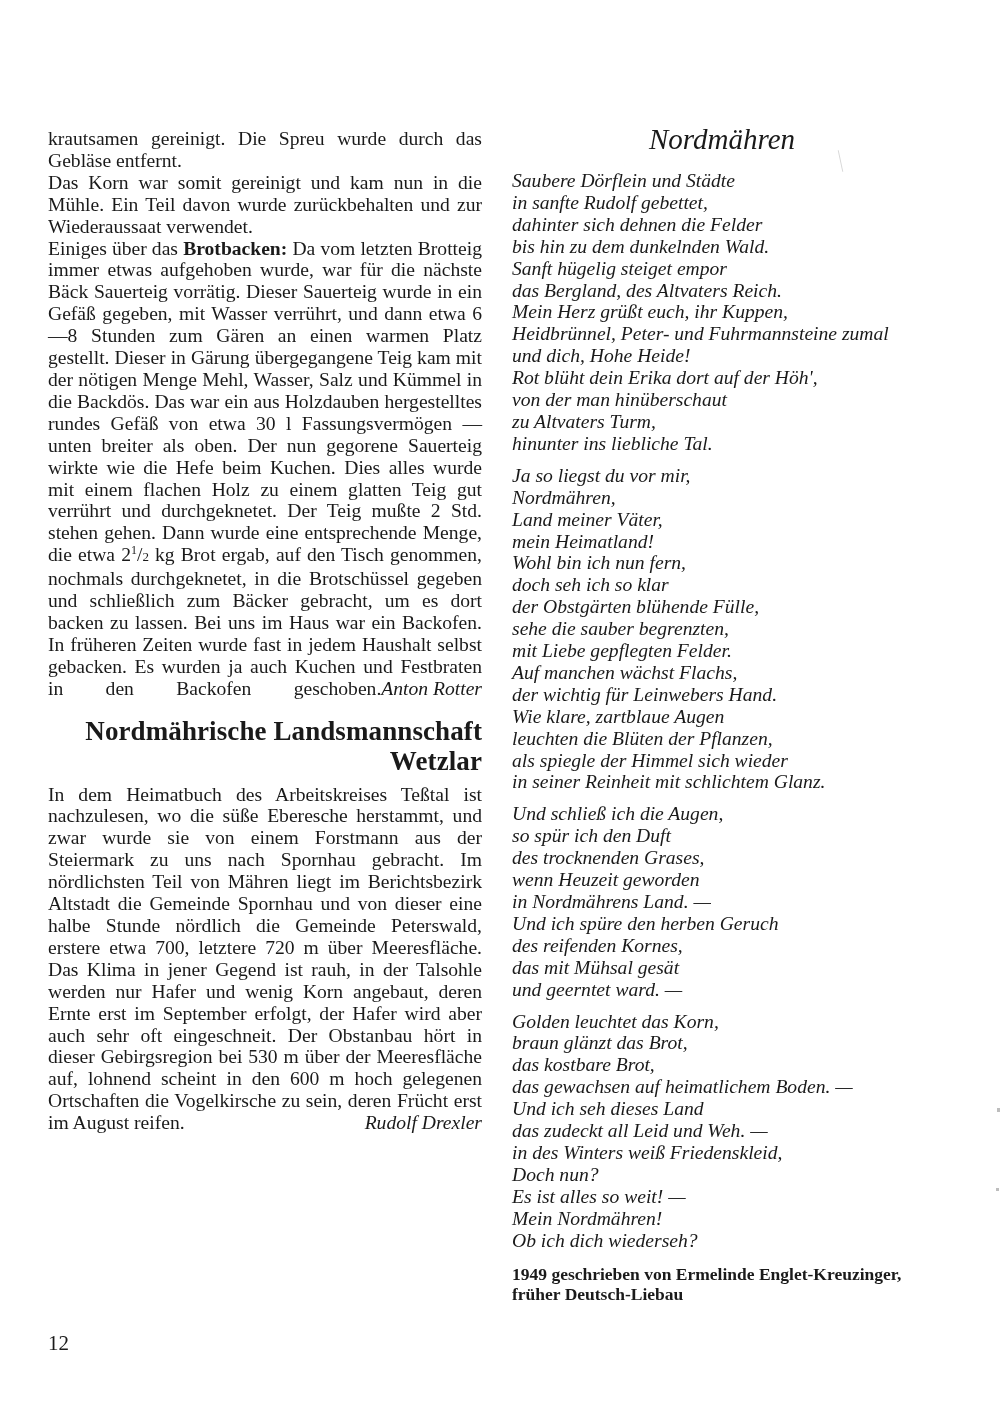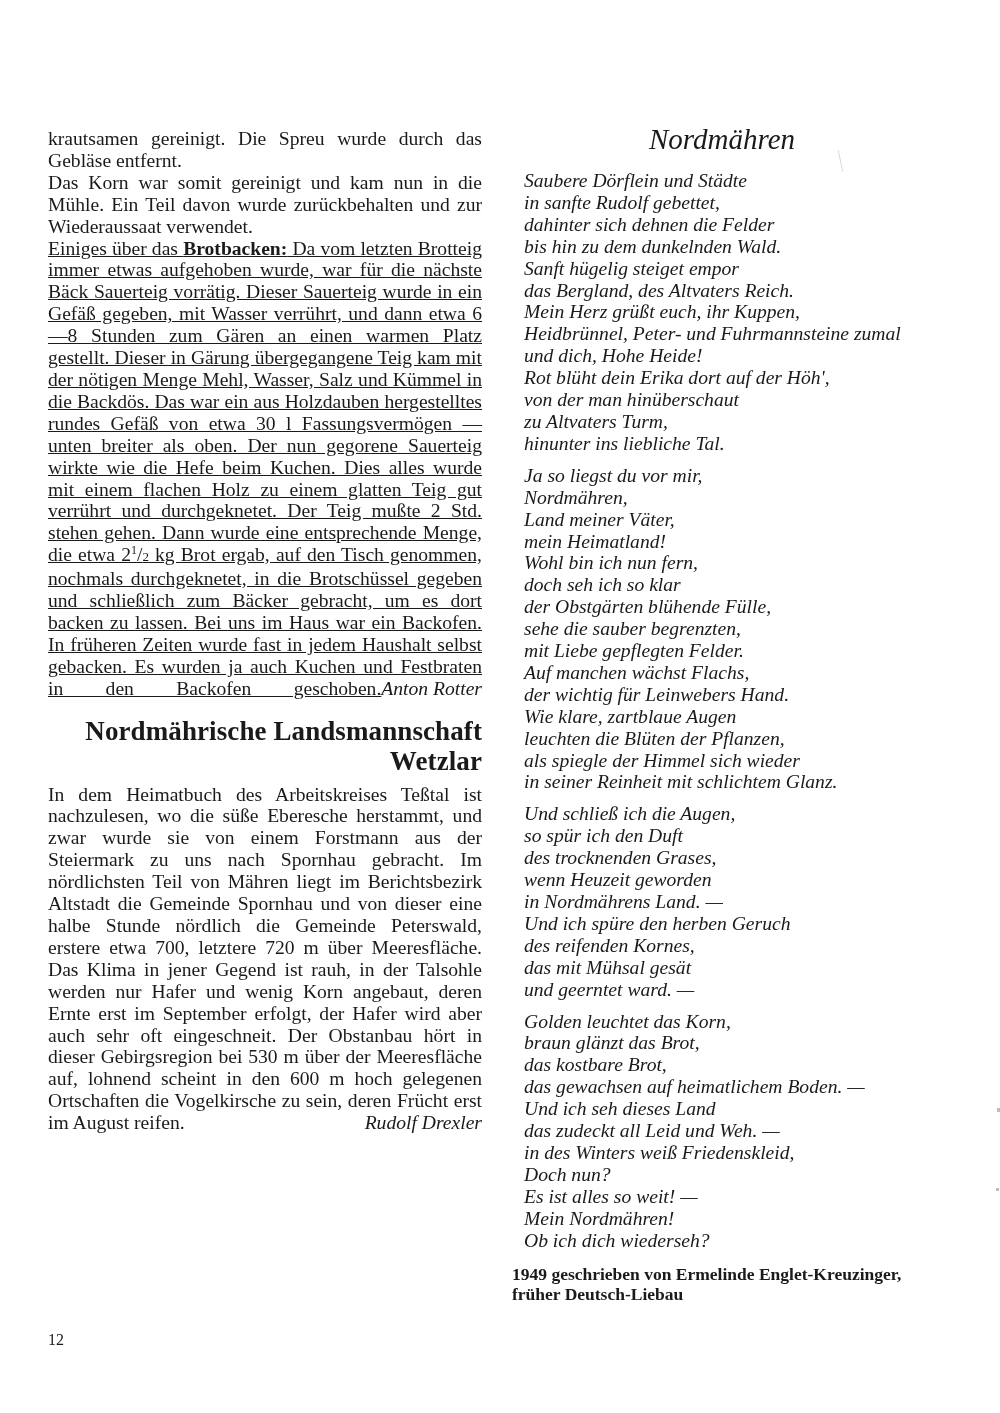--- a/index.html
+++ b/index.html
@@ -6,42 +6,42 @@
     body {
       width: 1000px; height: 1413px; position: relative; overflow: hidden;
       font-family: "Liberation Serif", "DejaVu Serif", serif;
       color: #1a1a1a;
     }
     .col-left {
       position: absolute; left: 48px; top: 128px; width: 434px;
       font-size: 19.6px; line-height: 21.9px;
     }
     .col-left p { margin: 0; text-align: justify; text-align-last: left; }
-    .col-left p.last-sig { text-align-last: justify; text-decoration: underline; }
+    .col-left p.last-sig { text-align-last: justify; }
     .sig { font-style: italic; float: right; }
     .bold { font-weight: bold; }
     .heading {
       font-weight: bold; font-size: 27px; line-height: 30px; text-align: right;
       margin: 16px 0 8px 0; letter-spacing: 0.1px;
     }
     sup.frac { font-size: 12px; vertical-align: 7px; line-height: 0; }
     .frac-den { font-size: 13px; }
     .page-number {
-      position: absolute; left: 48px; top: 1331px; font-size: 16px;
+      position: absolute; left: 48px; top: 1331px; font-size: 21px;
     }
     .col-right {
       position: absolute; left: 512px; top: 122px; width: 460px;
       font-size: 19.6px; line-height: 21.9px;
     }
     .poem-title {
       font-style: italic; font-size: 29px; line-height: 34px; text-align: left;
       padding-left: 137px; margin-bottom: 14px;
     }
     .stanza { font-style: italic; margin: 0 0 10px 0; }
-    .stanza div { white-space: nowrap; margin-left: 12px; }
+    .stanza div { white-space: nowrap; }
     .credit { margin-top: 12px; font-size: 17.5px; line-height: 20px; font-weight: bold; }
     .speck { position: absolute; background: #bdbdbd; }
   </style>
 </head>
 <body>
 
 <div class="col-left">
   <section>
     <p>krautsamen gereinigt. Die Spreu wurde durch das Gebläse entfernt.</p>
     <p>Das Korn war somit gereinigt und kam nun in die Mühle. Ein Teil davon wurde zurückbehalten und zur Wiederaussaat verwendet.</p>

